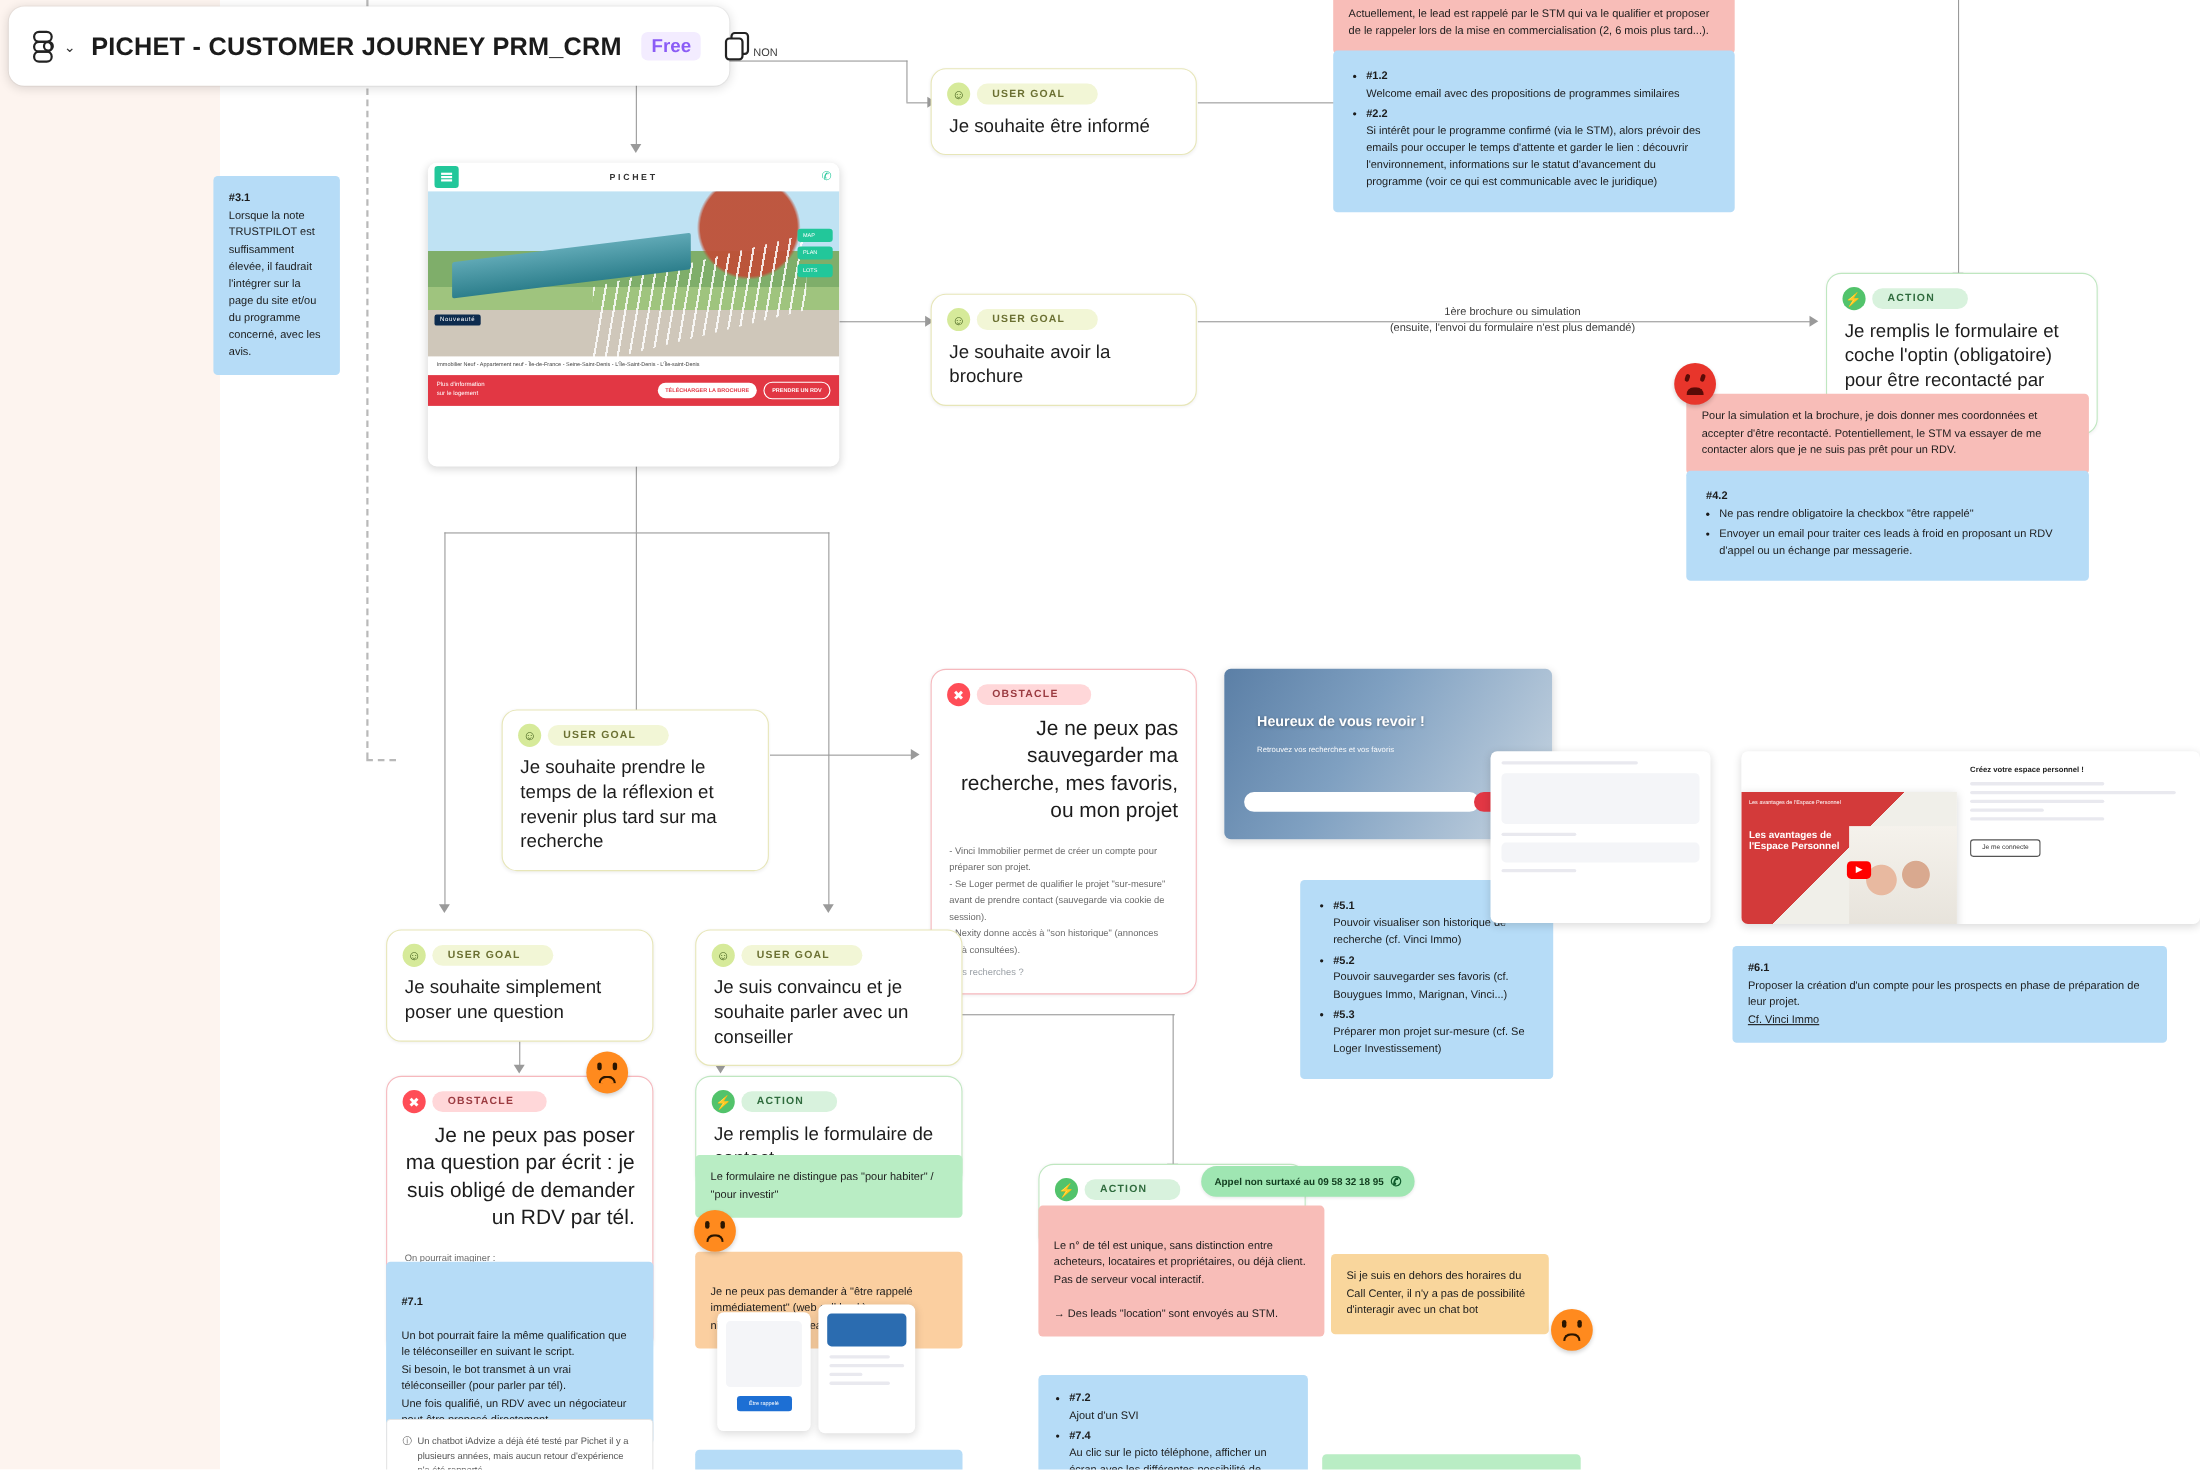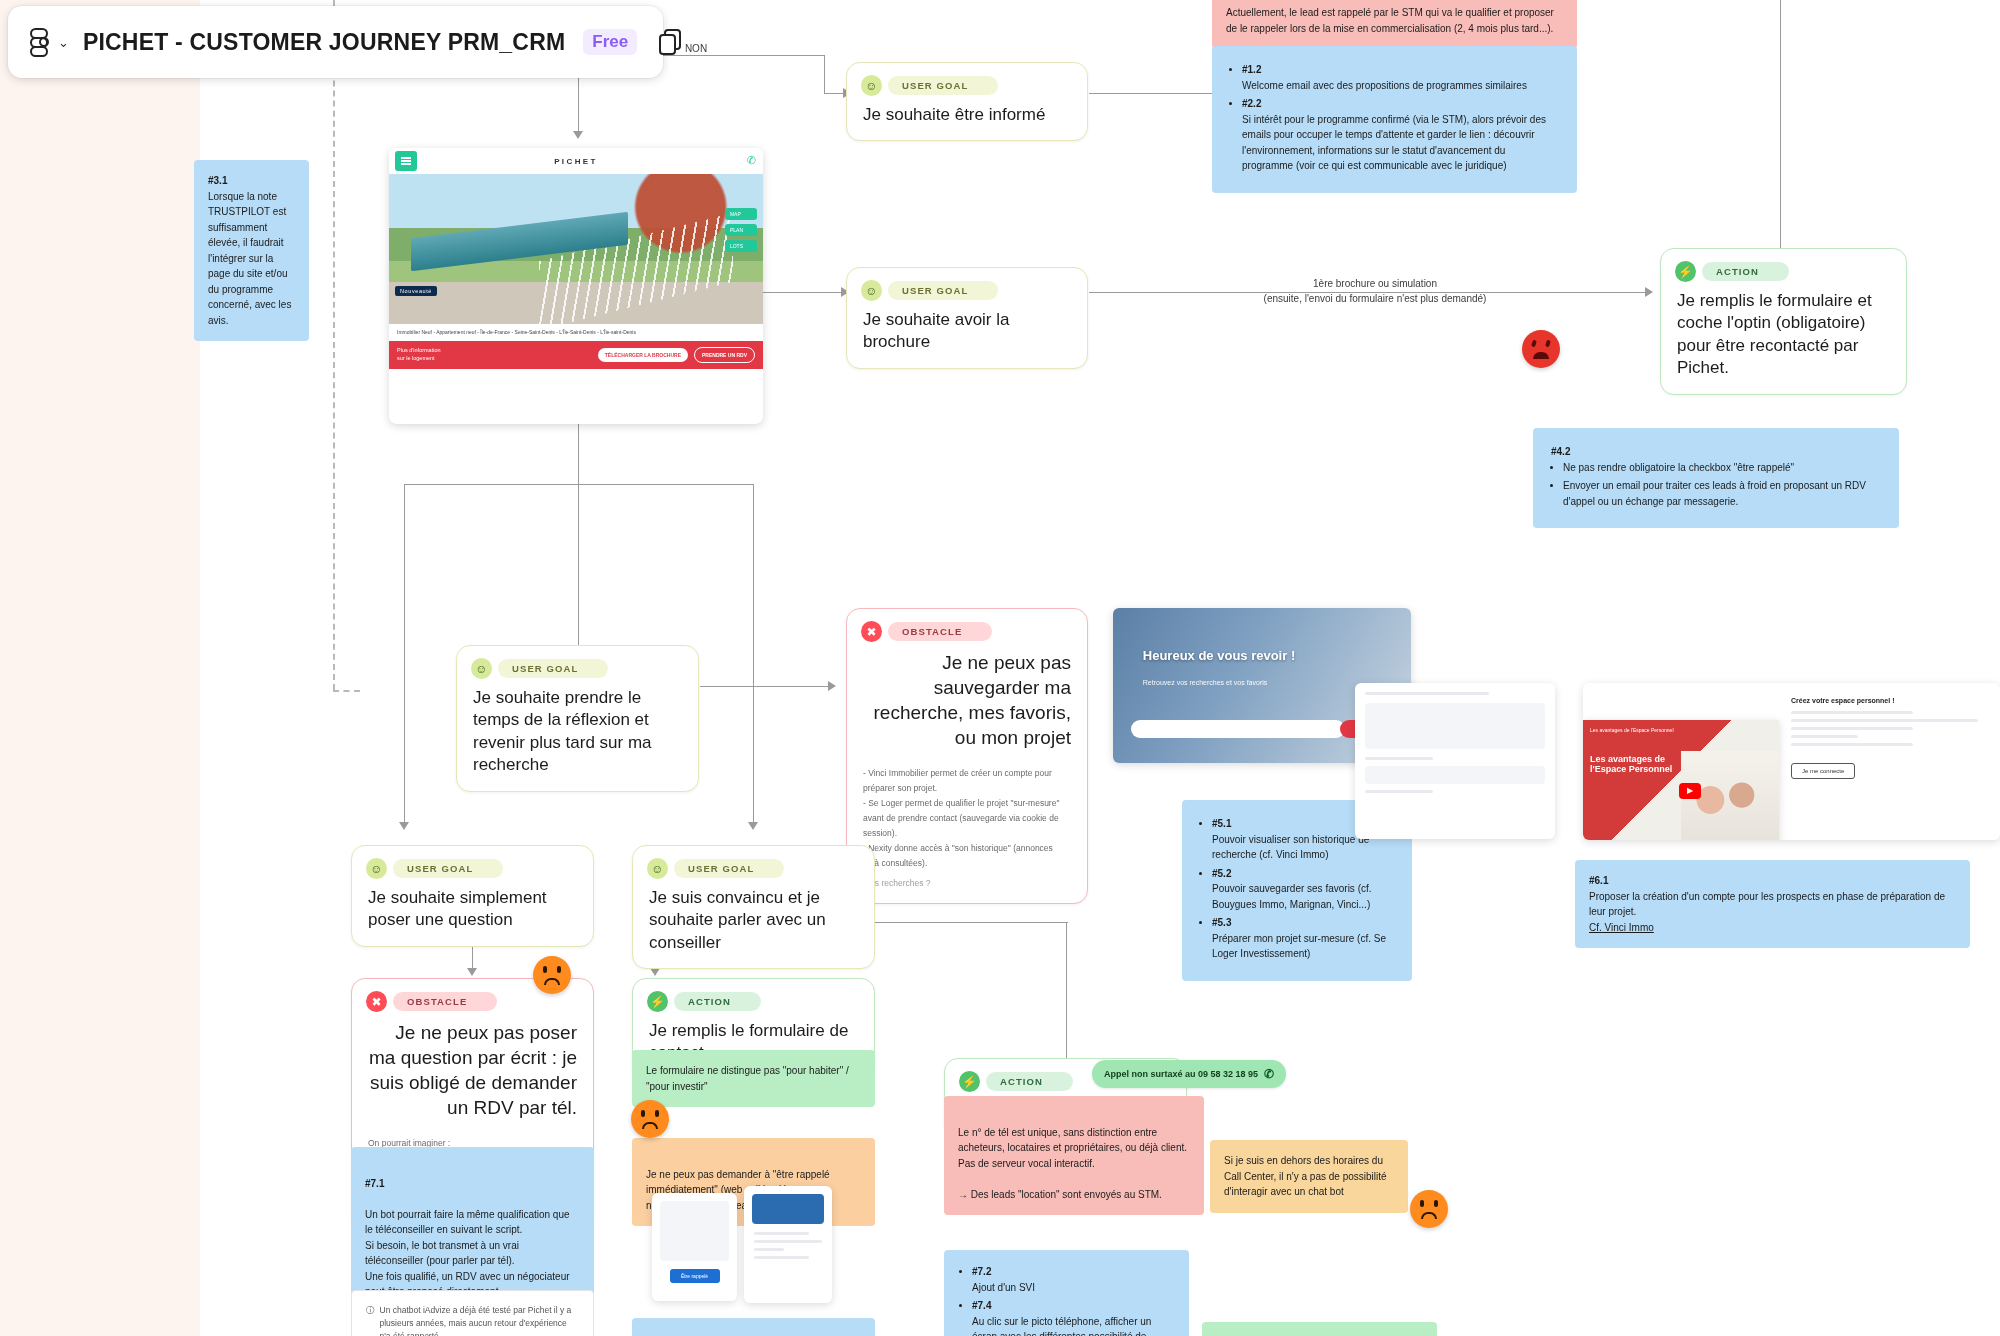--- a/index.html
+++ b/index.html
@@ -330,41 +330,44 @@
     </div>
     <div class="node-title">J'appelle directement</div>
   </div>
 
   <div class="green-pill" style="left:1092px; top:1060px;">
     <span style="font-size:9px">Appel non surtaxé au 09 58 32 18 95</span>
     <span class="ph-ic">✆</span>
   </div>
 
   <div class="note pink" style="left:1212px; top:-8px; width:365px;">
-    <span>Actuellement, le lead est rappelé par le STM qui va le qualifier et proposer de le rappeler lors de la mise en commercialisation (2, 4 mois plus tard...).</span>
+    <span>Actuellement, le lead est rappelé par le STM qui va le qualifier et proposer de le rappeler lors de la mise en commercialisation (2, 6 mois plus tard...).</span>
   </div>
 
   <div class="note blue" style="left:1212px; top:46px; width:365px; padding:16px 18px;">
     <ul>
       <li>
         <b>#1.2</b><br>
         <span>Welcome email avec des propositions de programmes similaires</span>
       </li>
       <li>
         <b>#2.2</b><br>
         <span>Si intérêt pour le programme confirmé (via le STM), alors prévoir des emails pour occuper le temps d'attente et garder le lien : découvrir l'environnement, informations sur le statut d'avancement du programme (voir ce qui est communicable avec le juridique)</span>
       </li>
     </ul>
   </div>
 
   <div class="note blue" style="left:194px; top:160px; width:115px;">
     <b>#3.1</b><br>
     <span>Lorsque la note TRUSTPILOT est suffisamment élevée, il faudrait l'intégrer sur la page du site et/ou du programme concerné, avec les avis.</span>
   </div>
 
+  <div class="note pink" style="left:1533px; top:358px; width:366px;">
+    <span>Pour la simulation et la brochure, je dois donner mes coordonnées et accepter d'être recontacté. Potentiellement, le STM va essayer de me contacter alors que je ne suis pas prêt pour un RDV.</span>
+  </div>
 
   <div class="note blue" style="left:1533px; top:428px; width:366px; padding:16px 18px;">
     <b>#4.2</b>
     <ul>
       <li>Ne pas rendre obligatoire la checkbox "être rappelé"</li>
       <li>Envoyer un email pour traiter ces leads à froid en proposant un RDV d'appel ou un échange par messagerie.</li>
     </ul>
   </div>
 
   <div class="note blue" style="left:1182px; top:800px; width:230px; padding:16px 18px;">

